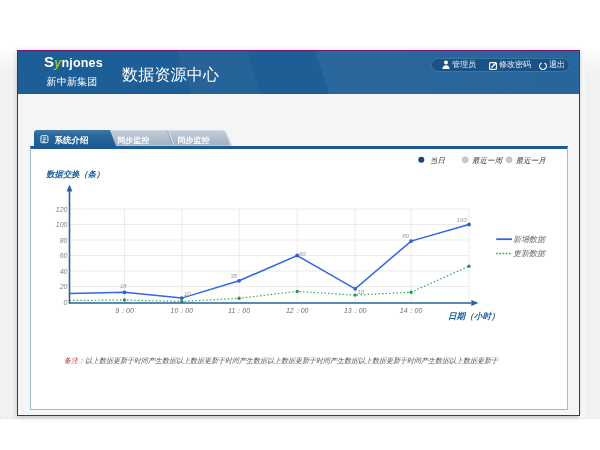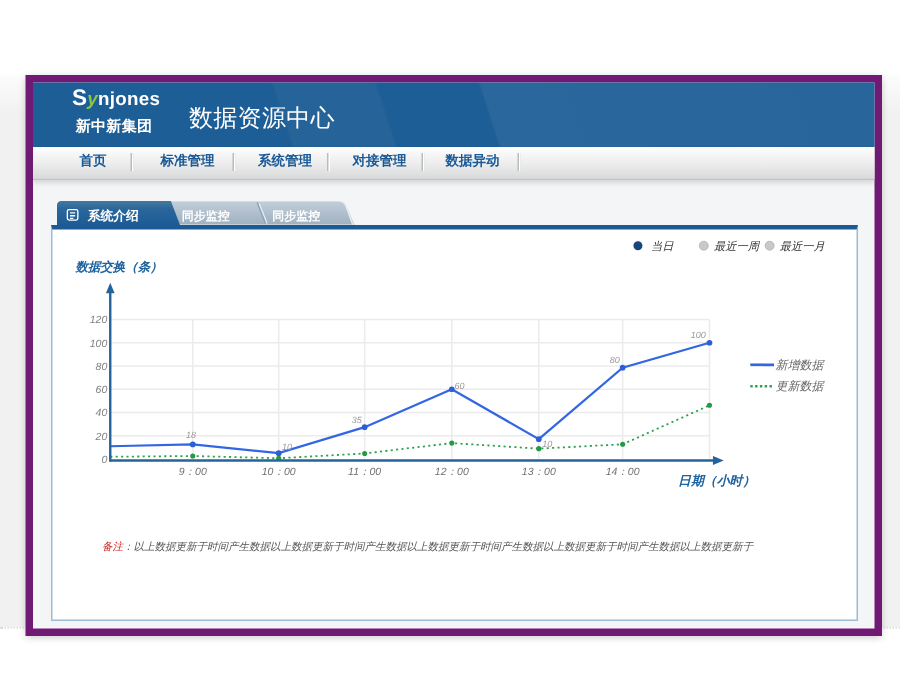--- a/index.html
+++ b/index.html
@@ -4,30 +4,30 @@
 <style>
   html,body{margin:0;padding:0;}
   body{width:600px;height:450px;overflow:hidden;
     font-family:"Liberation Sans",sans-serif;background:#fff;}
   .band{position:absolute;left:0;top:50px;width:600px;height:368px;
     background:linear-gradient(180deg,#fcfcfc 0px,#f1f1f2 26px,#f1f1f2 100%);
     border-bottom:1px dotted #dcdcdc;}
   .rstrip{position:absolute;left:578px;top:50px;width:7px;height:368px;
     background:linear-gradient(90deg,#ffffff 55%,#f6f6f7 100%);}
   .wrap{position:absolute;left:17px;top:50px;width:561px;height:364px;
-    background:#f4f5f6;border:5px solid #701a75;
+    background:#f4f5f6;border:1px solid #701a75;
     box-shadow:0 1px 5px rgba(0,0,0,0.22);}
   
   .hd{position:absolute;left:0;top:0;width:100%;height:43px;
     background:linear-gradient(72deg,rgba(255,255,255,0) 30%,rgba(255,255,255,0.035) 30.3%,rgba(255,255,255,0.035) 42%,rgba(255,255,255,0) 42.3%,rgba(255,255,255,0) 54%,rgba(255,255,255,0.06) 54.3%,rgba(255,255,255,0.045) 100%),#1d5e96;}
   .logo{position:absolute;left:26px;top:3px;color:#fff;line-height:1;}
   .logo .en{font-size:12.5px;font-weight:bold;letter-spacing:0.2px;line-height:15px;}
   .logo .en .big{font-size:15px;}
   .logo .en .y{color:#8dc63f;font-style:italic;}
-  .logo .cn{font-size:10px;font-weight:bold;letter-spacing:0.2px;margin-top:5px;margin-left:2.5px;line-height:11px;}
+  .logo .cn{font-size:10px;font-weight:normal;letter-spacing:0.2px;margin-top:5px;margin-left:2.5px;line-height:11px;}
   .apptitle{position:absolute;left:104px;top:13.5px;color:#fff;font-size:16px;letter-spacing:0.2px;}
   .pill{position:absolute;left:413px;top:7px;width:139px;height:14px;
     background:#1a5285;border-radius:8px;box-shadow:inset 0 0 0 1px rgba(140,175,210,0.35);
     color:#e8eef5;font-size:8px;line-height:14px;}
   .pill span{position:absolute;top:0;}
   
   .nav{position:absolute;left:0;top:43px;width:100%;height:21px;
     background:linear-gradient(#fefefe,#ececec 55%,#d8d9da);border-bottom:1px solid #c2c3c4;
     box-shadow:0 2px 3px rgba(80,80,80,0.18);}
   .nav b{position:absolute;top:2.5px;font-size:9px;color:#1a5a96;transform:translateX(-50%);}
@@ -43,32 +43,43 @@
 <body>
 <div class="band"></div>
 <div class="rstrip"></div>
 <div class="wrap">
   <div class="hd">
     <div class="logo">
       <div class="en"><span class="big">S</span><span class="y">y</span>njones</div>
       <div class="cn">新中新集团</div>
     </div>
     <div class="apptitle">数据资源中心</div>
-  </div>
-  <div class="nav">
-    <b style="left:40px;">首页</b>
-    <b style="left:103px;">标准管理</b>
-    <b style="left:168px;">系统管理</b>
-    <b style="left:231px;">对接管理</b>
-    <b style="left:293px;">数据异动</b>
-    <i style="left:65px;"></i>
-      <i style="left:133px;"></i>
-      <i style="left:196px;"></i>
-      <i style="left:259px;"></i>
-      <i style="left:323px;"></i>
+    <div class="pill">
+      <span style="left:11px;top:2px;">
+        <svg width="8" height="9" viewBox="0 0 8 9">
+            <circle cx="4" cy="2.6" r="2" fill="#fff"></circle>
+            <path d="M0.4 9 Q0.6 5.2 4 5.2 Q7.4 5.2 7.6 9 Z" fill="#fff"></path>
+          </svg>
+      </span>
+      <span style="left:21px;">管理员</span>
+      <span style="left:58px;top:3px;">
+        <svg width="8" height="8" viewBox="0 0 8 8">
+            <rect x="0.6" y="0.6" width="6.8" height="6.8" rx="1" fill="none" stroke="#fff" stroke-width="1.1"></rect>
+            <path d="M2.8 5.2 L7.2 0.8" stroke="#fff" stroke-width="1.4"></path>
+            <path d="M2.2 5.9 L3.5 5.5 L2.6 4.6 Z" fill="#fff"></path>
+          </svg>
+      </span>
+      <span style="left:68px;">修改密码</span>
+      <span style="left:108px;top:3px;">
+        <svg width="8" height="8" viewBox="0 0 8 8">
+            <path d="M2.6 1 A3.4 3.4 0 1 0 5.4 1" fill="none" stroke="#fff" stroke-width="1.1"></path>
+          </svg>
+      </span>
+      <span style="left:118px;">退出</span>
+    </div>
   </div>
   <div class="tabs">
     <svg width="230" height="16" viewBox="0 0 230 16">
       <defs>
         <linearGradient id="gt" x1="0" y1="0" x2="0" y2="1">
           <stop offset="0" stop-color="#c3ced9"></stop>
             <stop offset="1" stop-color="#9fb0c0"></stop>
         </linearGradient>
         <linearGradient id="at" x1="0" y1="0" x2="0" y2="1">
           <stop offset="0" stop-color="#43799f"></stop>

